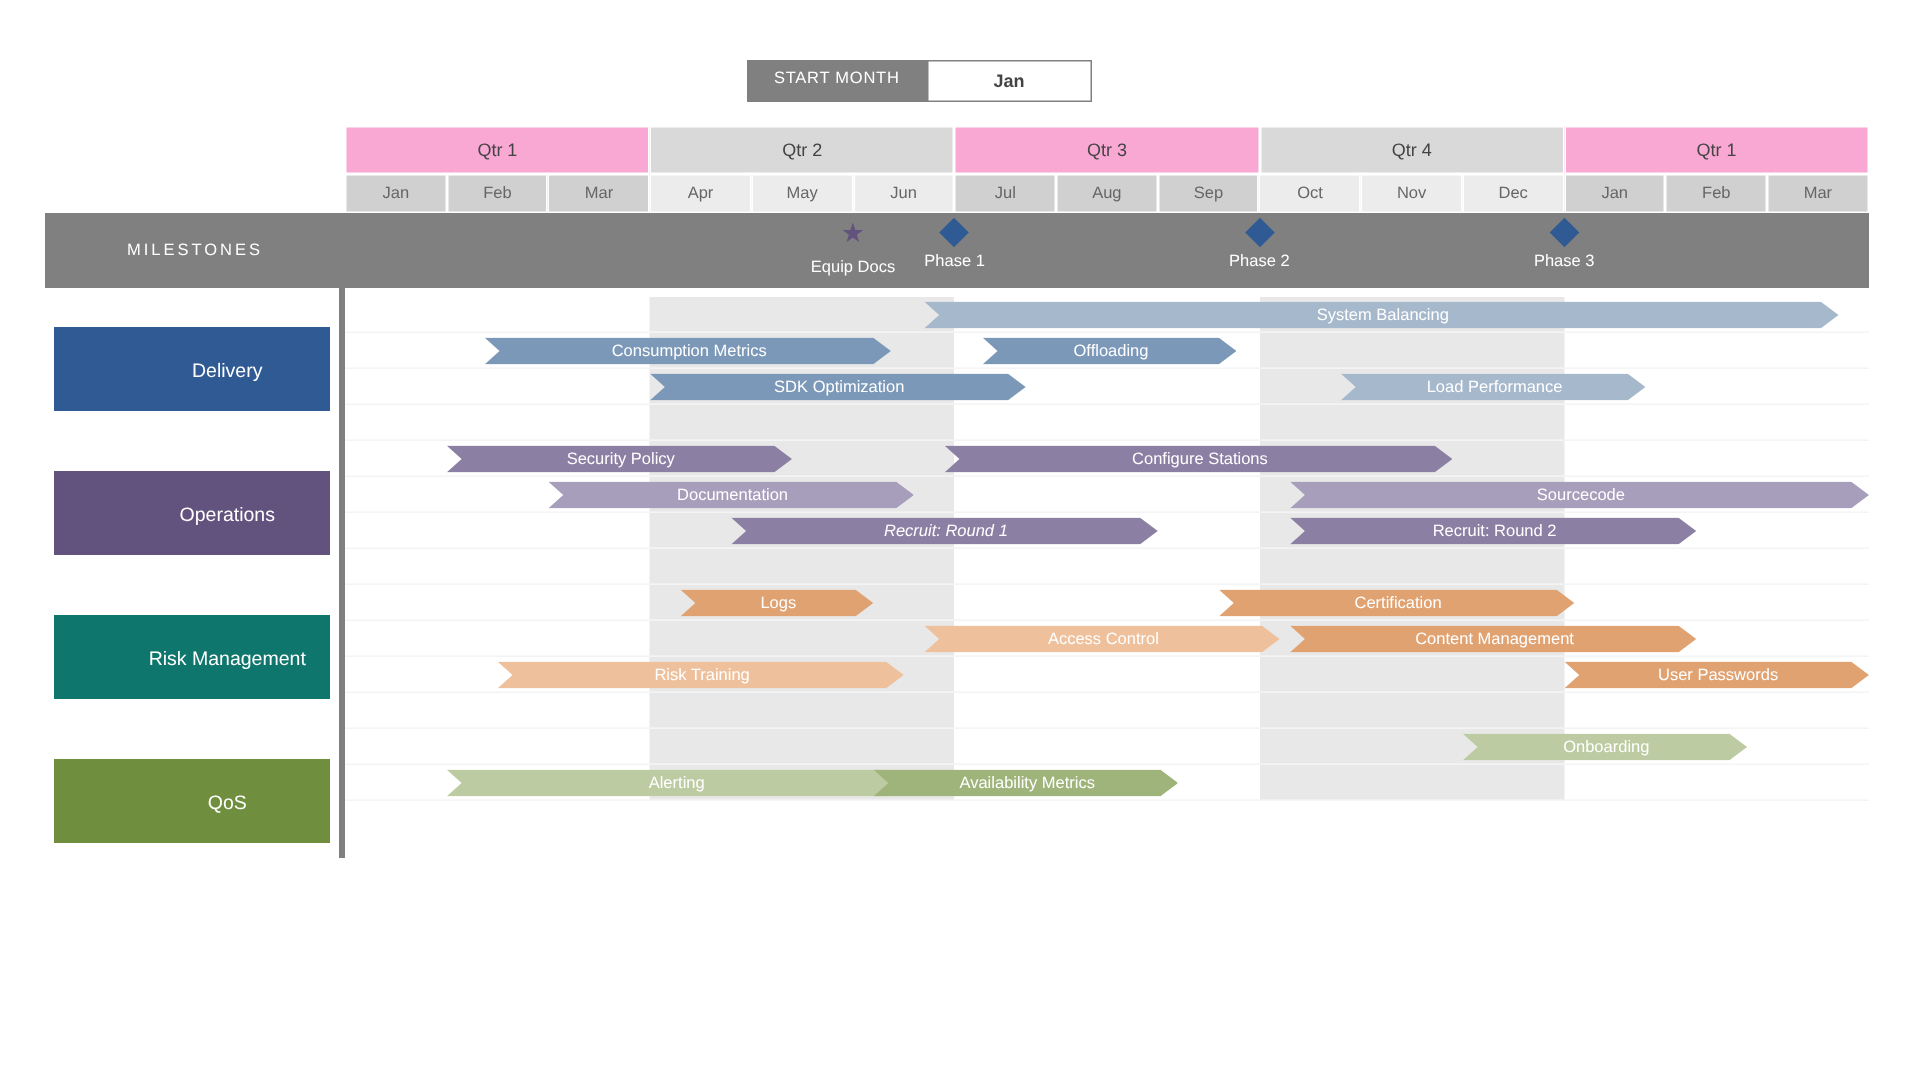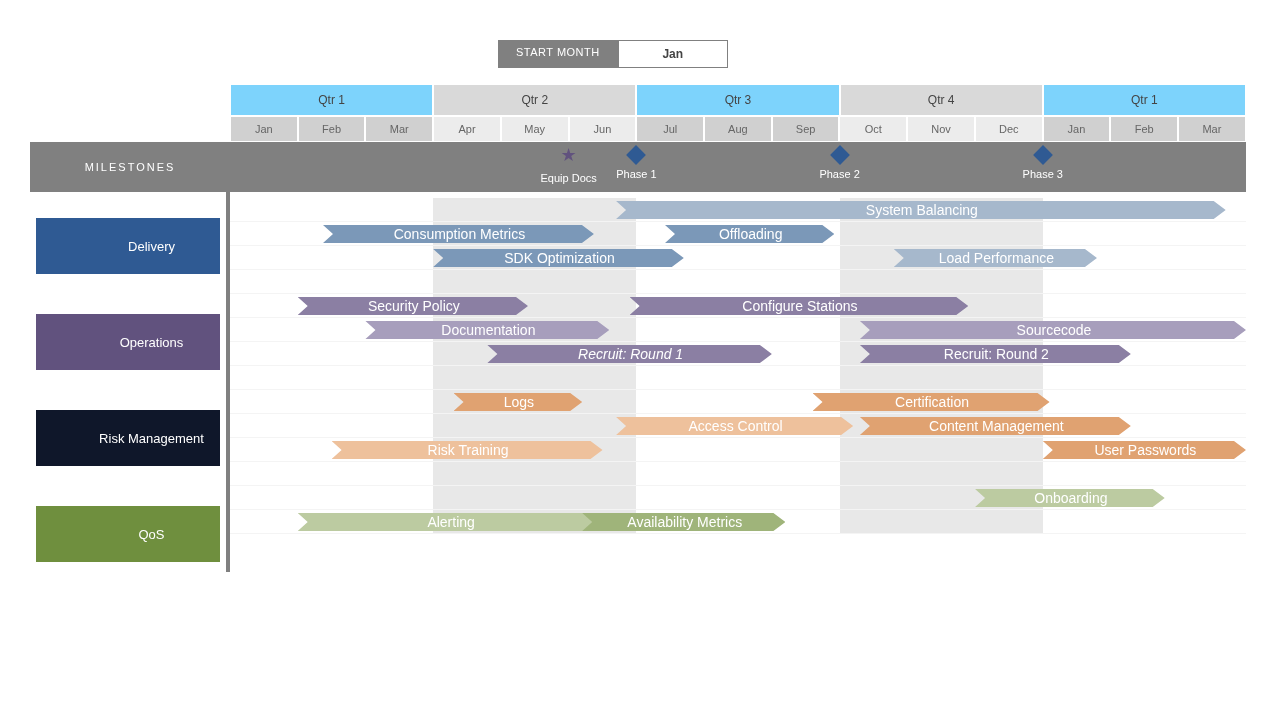--- a/index.html
+++ b/index.html
@@ -23,21 +23,21 @@
   }
 
   
   .header-block { display:flex; }
   .hdr-time { display:flex; flex-direction:column; }
   .qtr-row, .mon-row { display:flex; }
   .qtr-cell {
     flex: 0 0 calc(67.733px * 3);
     text-align:center; padding:8px 0; font-size:12px; border:1px solid #fff;
   }
-  .qtr-dk { background:#7dd3fc; color:#444; }
+  .qtr-dk { background:#f9a8d4; color:#444; }
   .qtr-lt { background:#d9d9d9; color:#444; }
   .mon-cell {
     flex: 0 0 67.733px; text-align:center; padding:6px 0; font-size:11px;
     color:#666; border:1px solid #fff;
   }
   .mon-dk { background:#d0d0d0; }
   .mon-lt { background:#ececec; }
 
   
   .ms-row { display:flex; position:relative; }
@@ -66,39 +66,39 @@
   .body-block { display:flex; }
   .left-stack { width:200px; border-right:4px solid #808080; padding-top:6px; }
   .right-rows { width:1016px; padding-top:6px; }
 
   .cat-btn {
     margin:20px 6px 40px 6px; height:56px; color:#fff; font-size:13px;
     display:flex; align-items:center; justify-content:center; font-weight:500;padding-left:47px;
   }
   .cat-btn.delivery   { background:#2f5a93; }
   .cat-btn.operations { background:#61527e; }
-  .cat-btn.risk       { background:#0f172a; }
+  .cat-btn.risk       { background:#0f766e; }
   .cat-btn.qos        { background:#6f8f3e; margin-bottom:10px; }
 
   .row {
     height:24px; position:relative; border-bottom:1px solid #f4f4f4;
   }
   
   .row::before, .row::after {
     content:""; position:absolute; top:0; bottom:0; background:#d9d9d980;
   }
   
   .row .q-shade {
     position:absolute; top:0; bottom:0; background:#e8e8e8;
   }
   .qsA { left: calc(67.733px*3);  width: calc(67.733px*3); }
   .qsB { left: calc(67.733px*9);  width: calc(67.733px*3); }
 
   .bar {
-    position:absolute; top:3px; height:18px; color:#fff; font-size:14px;
+    position:absolute; top:3px; height:18px; color:#fff; font-size:11px;
     display:flex; align-items:center; justify-content:center;
     clip-path: polygon(0 0, calc(100% - 12px) 0, 100% 50%, calc(100% - 12px) 100%, 0 100%, 10px 50%);
     padding: 0 14px 0 16px;
     white-space:nowrap;
   }
   .c-del  { background:#7b98b8; }
   .c-del2 { background:#a6b8cc; }
   .c-ops  { background:#8b7fa3; }
   .c-ops2 { background:#a79ebc; }
   .c-rsk  { background:#e0a271; }
@@ -178,21 +178,21 @@
     <div class="right-rows" id="right-rows">
         <div class="row">
           <div class="q-shade qsA"></div>
           <div class="q-shade qsB"></div>
           <div class="bar c-del2" style="left: 386.08px; width: 609.6px;">System Balancing</div>
         </div>
         <div class="row">
           <div class="q-shade qsA"></div>
           <div class="q-shade qsB"></div>
           <div class="bar c-del" style="left: 93px; width: 270.933px;">Consumption Metrics</div>
-          <div class="bar c-del" style="left: 435px; width: 169.333px;">Offloading</div>
+          <div class="bar c-del" style="left: 425px; width: 169.333px;">Offloading</div>
         </div>
         <div class="row">
           <div class="q-shade qsA"></div>
           <div class="q-shade qsB"></div>
           <div class="bar c-del" style="left: 203.2px; width: 250.613px;">SDK Optimization</div>
           <div class="bar c-del2" style="left: 663.787px; width: 203.2px;">Load Performance</div>
         </div>
         <div class="row">
           <div class="q-shade qsA"></div>
           <div class="q-shade qsB"></div>

